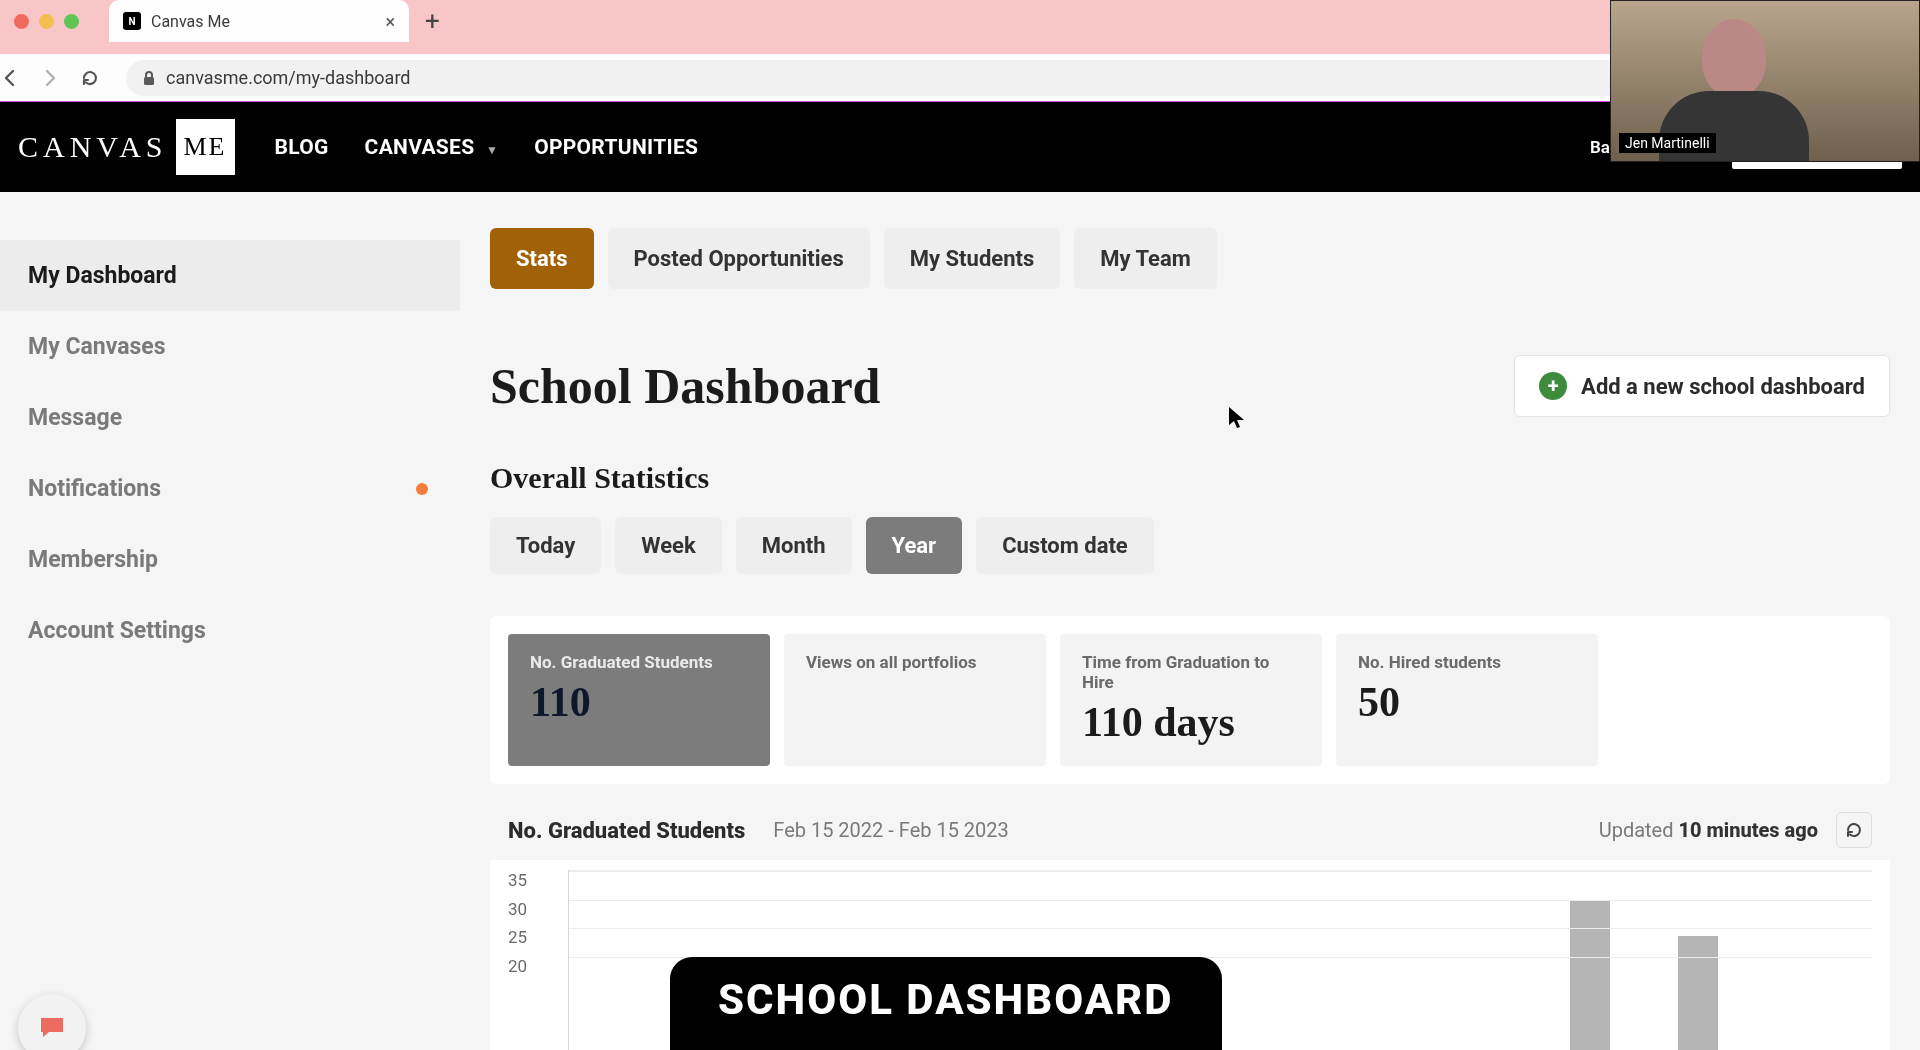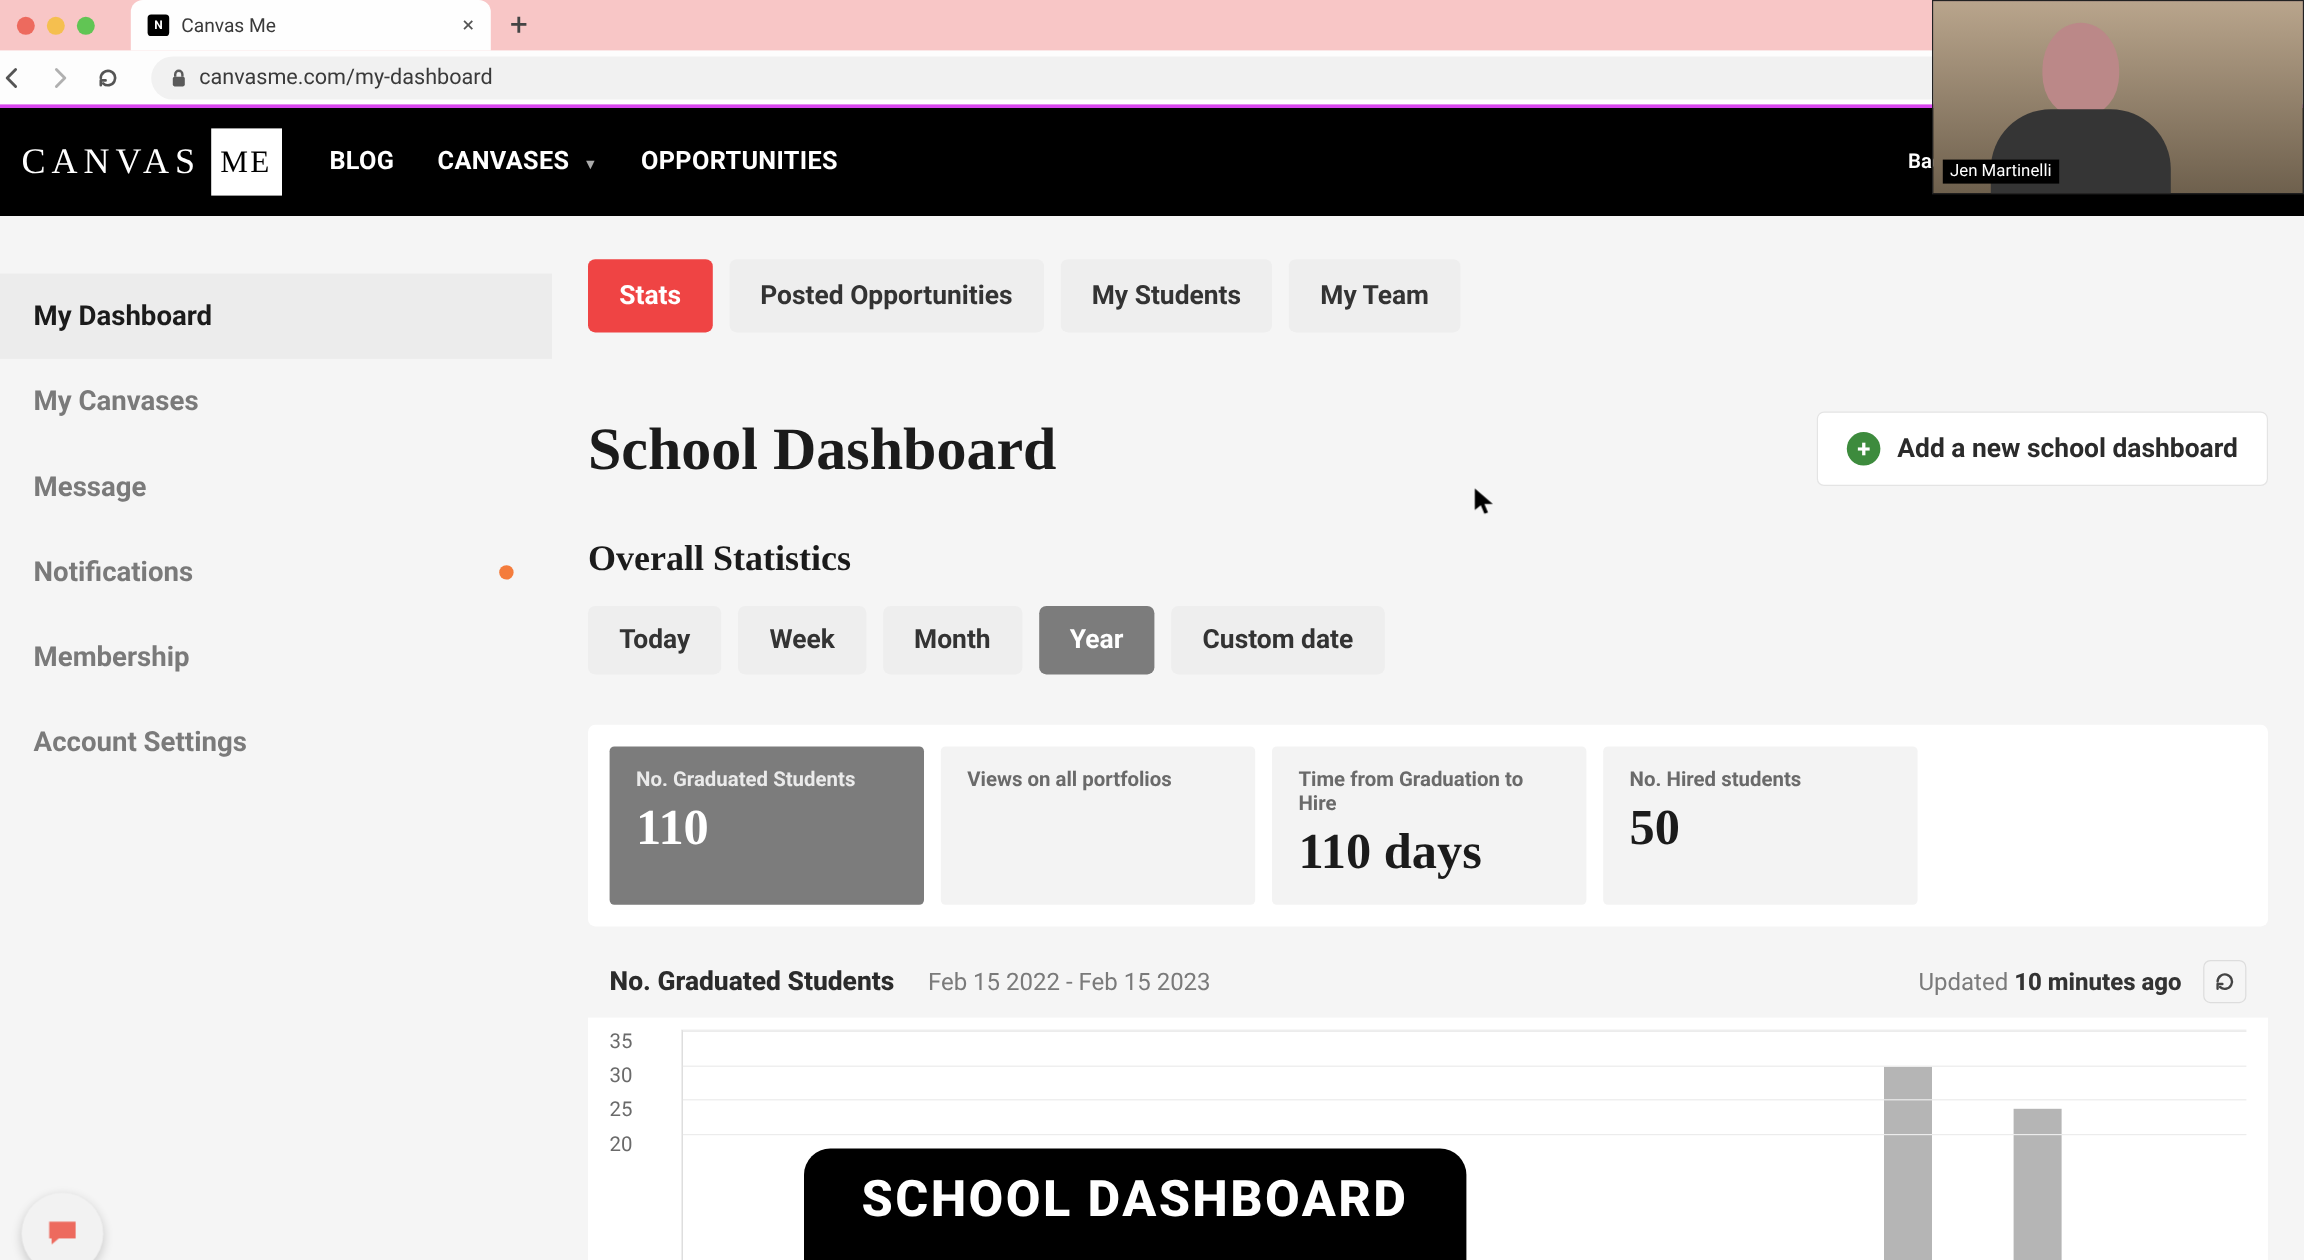--- a/index.html
+++ b/index.html
@@ -10,21 +10,21 @@
   .tab-strip { display:flex; align-items:center; height:42px; padding-left:14px; gap:10px; }
   .traffic { display:flex; gap:10px; margin-right:20px; }
   .dot { width:15px; height:15px; border-radius:50%; }
   .dot.red{background:#ed6a5e;} .dot.yellow{background:#f5bf4f;} .dot.green{background:#61c554;}
   .tab { display:flex; align-items:center; gap:10px; background:#fefefe; border-radius:10px 10px 0 0; height:42px; padding:0 14px; width:300px; position:relative; }
   .tab .favicon{ width:18px;height:18px;background:#000;border-radius:3px;display:flex;align-items:center;justify-content:center;color:#fff;font-size:10px;font-weight:700; }
   .tab .title{ font-size:16px; color:#3a3a3a; flex:1; }
   .tab .close{ font-size:18px; color:#555; }
   .new-tab{ font-size:26px; color:#444; margin-left:6px; }
 
-  .addr-row{ display:flex; align-items:center; background:#fdfdfd; height:48px; border-bottom:3px solid #d946ef; }
+  .addr-row{ display:flex; align-items:center; background:#fdfdfd; height:48px; border-bottom:1px solid #d946ef;margin-top:12px; }
   .addr-row .nav-btn{ width:40px; text-align:center; color:#555; font-size:20px; }
   .addr-bar{ flex:1; display:flex; align-items:center; background:#f1f1f1; border-radius:24px; height:36px; padding:0 16px; margin:0 10px 0 6px; gap:10px; }
   .lock{ color:#5a5a5a; font-size:14px; }
   .url{ flex:1; font-size:18px; color:#3a3a3a; }
   .key-icon{ color:#777; font-size:18px; padding-right:14px; }
 
   
   .app-header{ background:#000; height:90px; display:flex; align-items:center; padding:0 18px; gap:40px; }
   .logo{ display:flex; align-items:center; gap:0; }
   .logo .word{ color:#fff; font-family: Georgia, "Times New Roman", serif; font-size:30px; letter-spacing:5px; font-weight:400; }
@@ -39,40 +39,40 @@
   
   .body-area{ background:#f5f5f5; height:870px; display:flex; }
   .sidebar{ width:460px; background:#f5f5f5; padding-top:48px; }
   .side-item{ padding:22px 28px; font-size:23px; font-weight:700; color:#7a7a7a; position:relative; cursor:pointer; }
   .side-item.active{ background:#ececec; color:#1b1b1b; }
   .side-item .badge-dot{ position:absolute; right:32px; top:50%; transform:translateY(-50%); width:12px;height:12px;border-radius:50%; background:#f47c3c; }
 
   .main{ flex:1; padding:36px 30px 0 30px; background:#f5f5f5; overflow:hidden; }
   .tabs{ display:flex; gap:14px; }
   .tab-btn{ background:#eee; color:#333; font-size:22px; font-weight:700; padding:18px 26px; border-radius:6px; cursor:pointer; }
-  .tab-btn.active{ background:#ef4444; color:#fff; }
+  .tab-btn.active{ background:#a16207; color:#fff; }
 
   .title-row{ display:flex; align-items:center; margin-top:66px; }
   .page-title{ font-family: Georgia, "Times New Roman", serif; font-size:50px; font-weight:700; color:#1b1b1b; }
   .add-dash{ margin-left:auto; display:flex; align-items:center; gap:14px; background:#fff; border:1px solid #e4e4e4; border-radius:6px; padding:16px 24px; font-size:22px; font-weight:700; color:#2b2b2b; cursor:pointer; }
   .plus-circ{ width:28px;height:28px;border-radius:50%; background:#3d8b3d; color:#fff; display:flex;align-items:center;justify-content:center; font-size:20px; font-weight:700; }
 
   .section-title{ font-family: Georgia, serif; font-size:30px; font-weight:700; margin-top:44px; color:#1b1b1b; }
 
   .period-row{ display:flex; gap:14px; margin-top:22px; }
   .period-btn{ background:#eee; color:#333; font-size:22px; font-weight:700; padding:16px 26px; border-radius:6px; cursor:pointer; }
   .period-btn.active{ background:#7c7c7c; color:#fff; }
 
   .stat-grid{ display:flex; gap:14px; margin-top:42px; background:#fff; padding:18px; border-radius:6px; }
   .stat-card{ width:262px; padding:18px 22px 20px 22px; border-radius:4px; background:#f3f3f3; }
   .stat-card.active{ background:#7c7c7c; }
   .stat-label{ font-size:17px; font-weight:700; color:#6a6a6a; }
   .stat-card.active .stat-label{ color:#eaeaea; }
   .stat-value{ font-family: Georgia, serif; font-size:42px; font-weight:700; color:#1b1b1b; margin-top:6px; }
-  .stat-card.active .stat-value{ color:#ffffff; }
+  .stat-card.active .stat-value{ color:#0f172a; }
 
   .chart-header{ display:flex; align-items:center; margin-top:28px; padding:0 18px; }
   .chart-title{ font-size:22px; font-weight:800; color:#2b2b2b; }
   .chart-range{ font-size:20px; color:#7a7a7a; margin-left:28px; }
   .updated{ margin-left:auto; font-size:20px; color:#7a7a7a; }
   .updated .bold{ font-weight:800; color:#333;margin-top:44px; }
   .refresh{ width:36px;height:36px; border:1px solid #ddd; border-radius:6px; margin-left:18px; display:flex;align-items:center;justify-content:center; color:#444; cursor:pointer; }
 
   .chart-area{ background:#fff; margin-top:12px; padding:8px 18px 0 18px; height:230px; position:relative; }
   .y-axis{ position:absolute; left:18px; top:10px; bottom:0; width:50px; }

